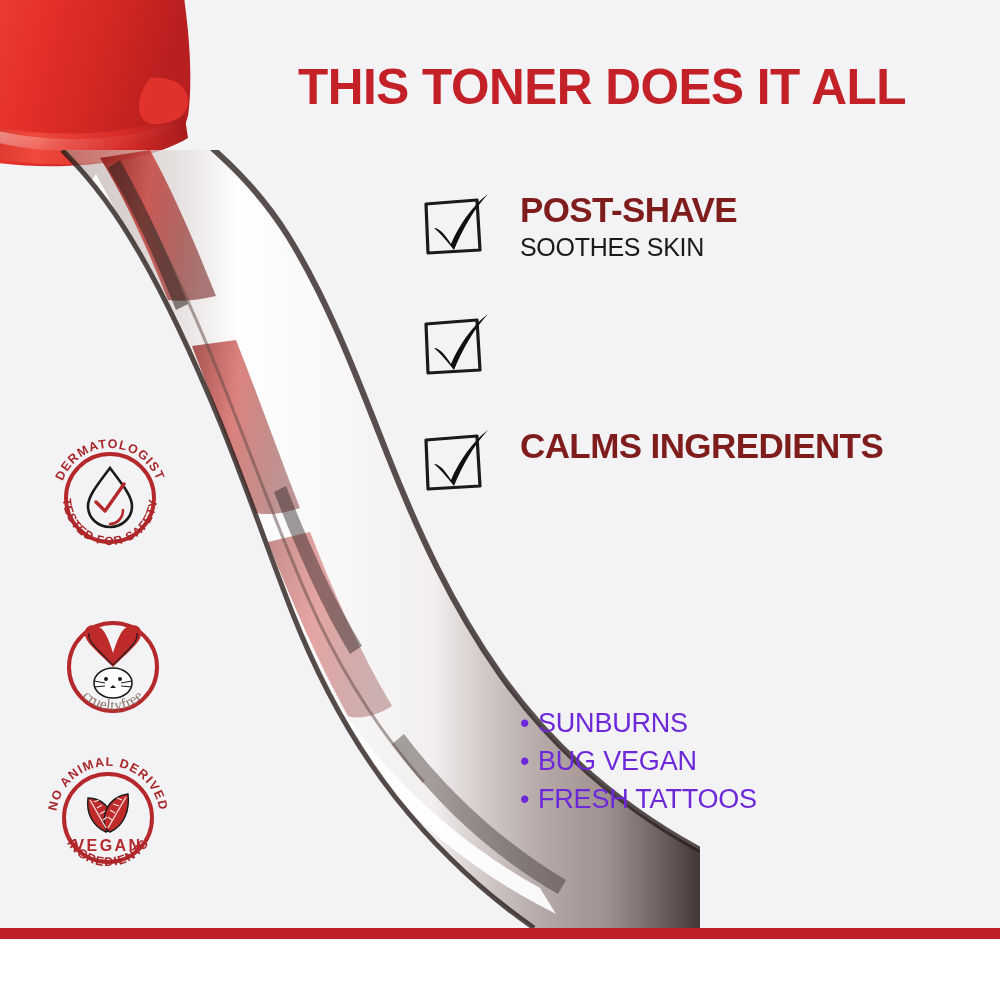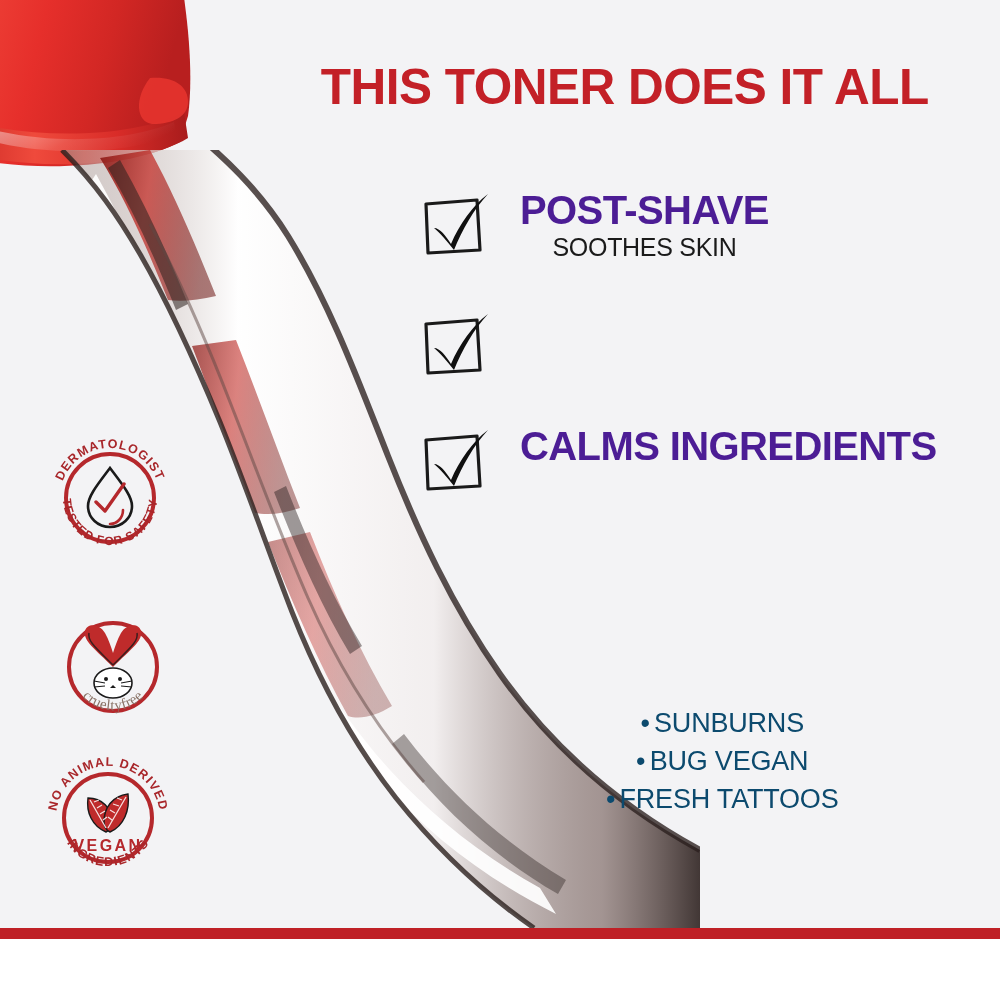--- a/index.html
+++ b/index.html
@@ -9,21 +9,20 @@
   }
   body {
     font-family: "Liberation Sans", sans-serif;
   }
   #canvas {
     position: relative;
     width: 1000px;
     height: 1000px;
     background: #f3f3f5;
     overflow: hidden;
-    text-align: center;
   }
 
   
   #headline {
     position: absolute;
     left: 298px;
     top: 62px;
     width: 660px;
     font-size: 50px;
     line-height: 1;
@@ -55,45 +54,45 @@
     width: 72px;
     height: 70px;
     flex: 0 0 72px;
   }
   .checkbox-wrap svg { display: block; }
   .check-texts {
     padding-left: 28px;
     padding-top: 0px;
   }
   .check-title {
-    font-size: 40px;
+    font-size: 35px;
     line-height: 36px;
     font-weight: 700;
-    color: #4c1d95;
+    color: #7f1d1d;
     letter-spacing: -0.6px;
     white-space: nowrap;
   }
   .check-sub {
     font-size: 25px;
     line-height: 38px;
     font-weight: 400;
     color: #1a1a1a;
     letter-spacing: -0.3px;
     white-space: nowrap;
   }
   #sub-bullets {
     position: absolute;
     left: 520px;
     top: 704px;
     width: 400px;
   }
   .bullet-line {
     font-size: 27px;
     line-height: 38px;
-    color: #0c4a6e;
+    color: #6d28d9;
     letter-spacing: -0.2px;
     white-space: nowrap;
   }
   .bullet-dot {
     display: inline-block;
     width: 18px;
   }
 
   
   .badge {

